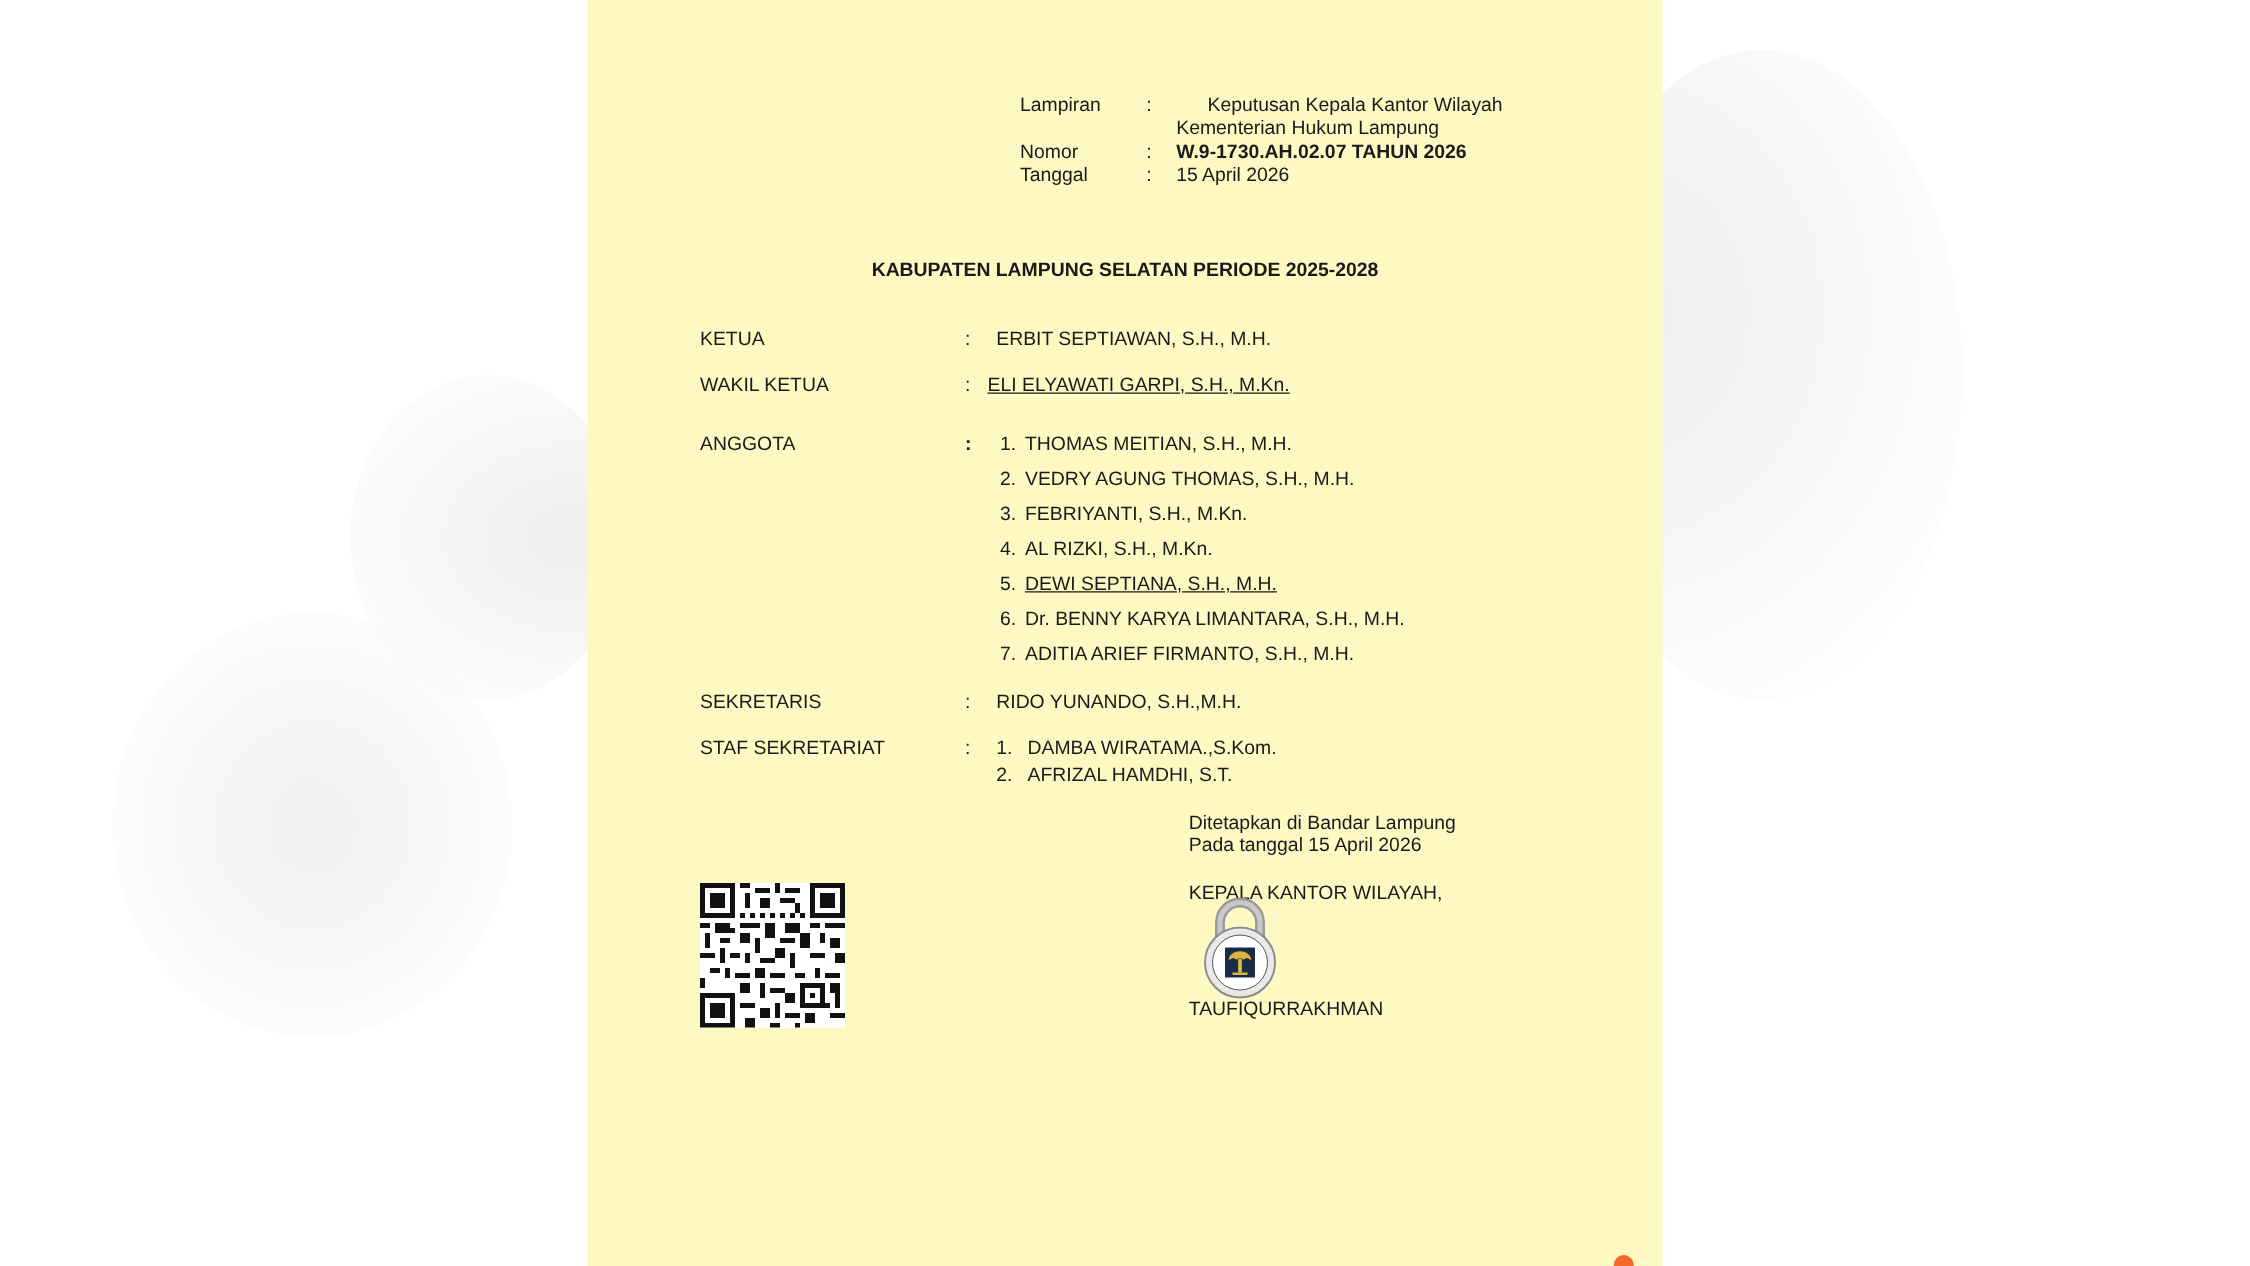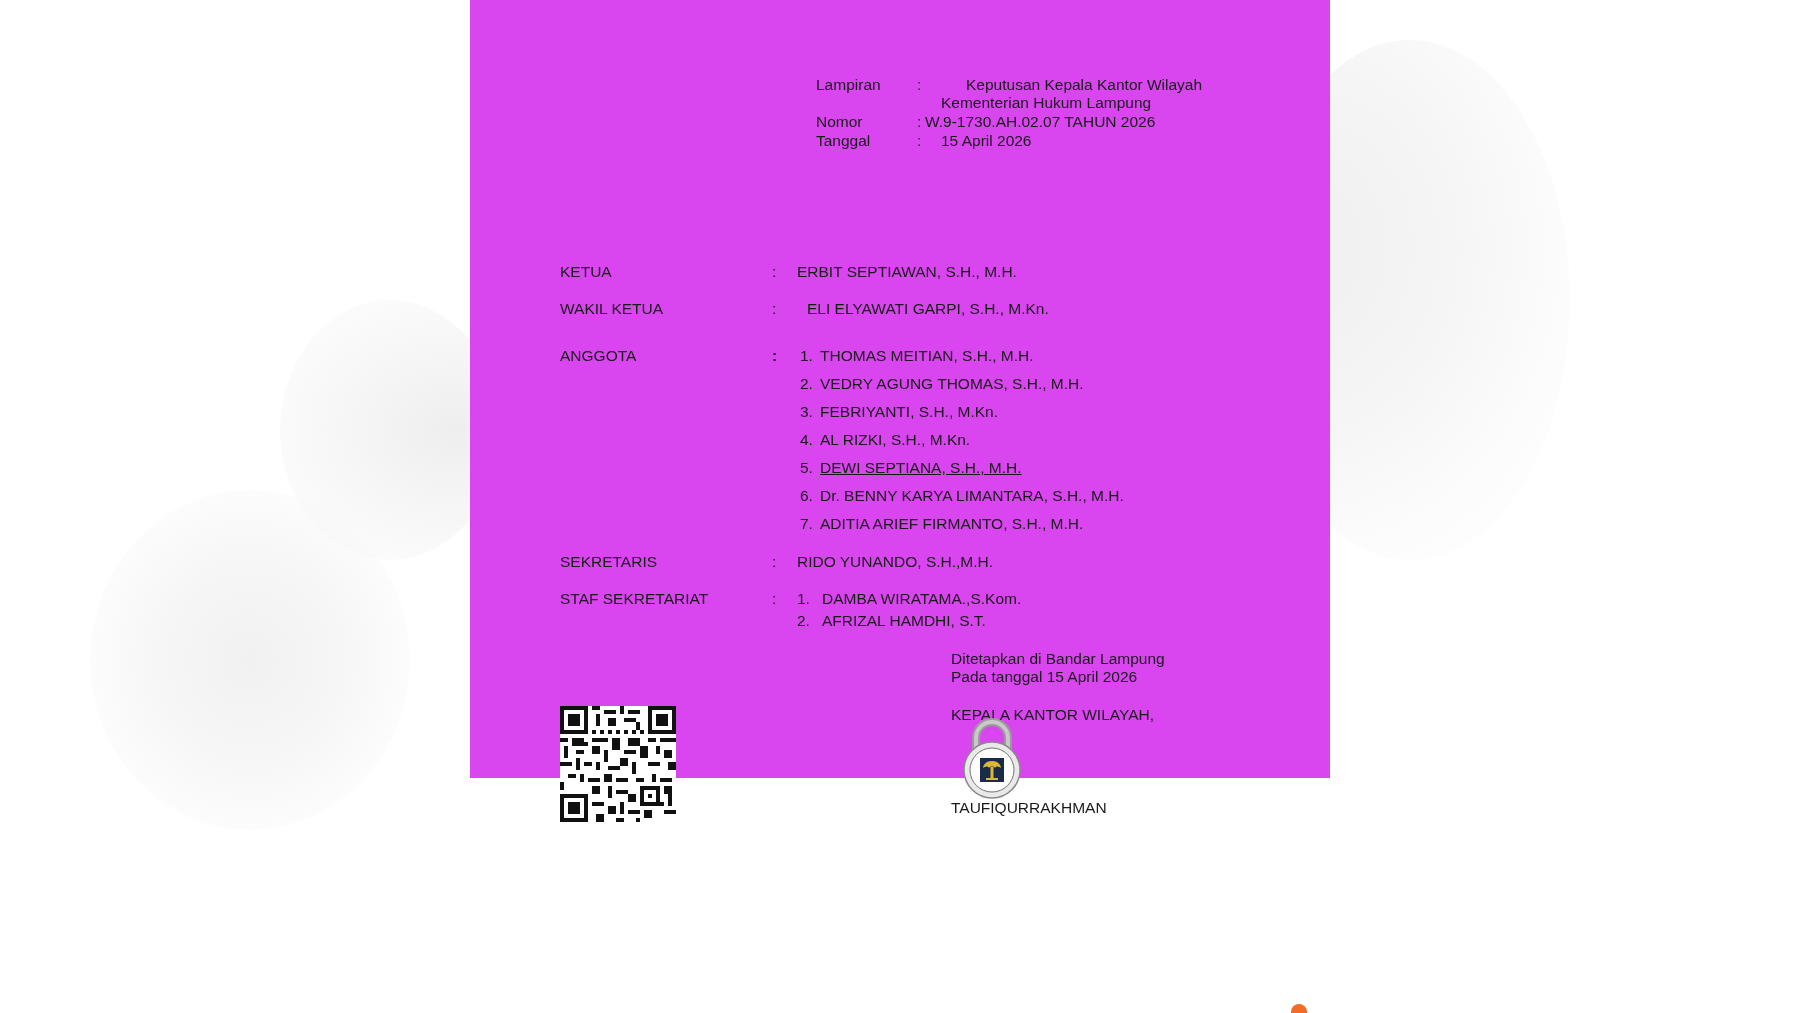--- a/index.html
+++ b/index.html
@@ -10,22 +10,22 @@
     color:#1a1a1a;
   }
   .bg-blob { position:absolute; border-radius:50%; pointer-events:none; }
   .blob-left { left:90px; top:490px; width:320px; height:340px;
     background: radial-gradient(ellipse at center, #f1f1f1 0%, #f6f6f6 40%, #fdfdfd 75%, rgba(255,255,255,0) 100%); }
   .blob-left2 { left:280px; top:300px; width:220px; height:260px;
     background: radial-gradient(ellipse at 80% 50%, #eeeeee 0%, #f7f7f7 50%, rgba(255,255,255,0) 100%); }
   .blob-right { left:1250px; top:40px; width:320px; height:520px;
     background: radial-gradient(ellipse at 15% 40%, #efefef 0%, #f5f5f5 40%, #fcfcfc 70%, rgba(255,255,255,0) 100%); }
   .page {
-    position:absolute; left:470px; top:0; width:860px; height:778px;
-    background:#d946ef;
+    position:absolute; left:470px; top:0; width:860px; height:1013px;
+    background:#fef9c3;
   }
   .abs { position:absolute; white-space:nowrap; font-size:15.5px; line-height:18px; }
   .title { position:absolute; left:0; width:860px; text-align:center; font-weight:bold; font-size:15.5px; line-height:19px; }
   .qr { position:absolute; left:90px; top:706px; width:116px; height:116px; }
   .seal { position:absolute; left:492px; top:718px; width:60px; height:82px; }
   .orange-dot { position:absolute; left:1291px; top:1004px; width:16px; height:16px; border-radius:50%; background:#f26b2a; }
 </style>
 </head>
 <body>
 
@@ -35,34 +35,35 @@
 
 <div class="page">
 
   <div>
     <span class="abs" style="left:346px;top:76px;">Lampiran</span>
     <span class="abs" style="left:447px;top:76px;">:</span>
     <span class="abs" style="left:496px;top:76px;">Keputusan Kepala Kantor Wilayah</span>
     <span class="abs" style="left:471px;top:94px;">Kementerian Hukum Lampung</span>
     <span class="abs" style="left:346px;top:113px;">Nomor</span>
     <span class="abs" style="left:447px;top:113px;">:</span>
-    <span class="abs" style="left:455px;top:113px;">W.9-1730.AH.02.07 TAHUN 2026</span>
+    <span class="abs" style="left:471px;top:113px;font-weight:bold;">W.9-1730.AH.02.07 TAHUN 2026</span>
     <span class="abs" style="left:346px;top:132px;">Tanggal</span>
     <span class="abs" style="left:447px;top:132px;">:</span>
     <span class="abs" style="left:471px;top:132px;">15 April 2026</span>
   </div>
 
+  <div class="title" style="top:207px;">KABUPATEN LAMPUNG SELATAN PERIODE 2025-2028</div>
 
   <span class="abs" style="left:90px;top:263px;">KETUA</span>
   <span class="abs" style="left:302px;top:263px;">:</span>
   <span class="abs" style="left:327px;top:263px;">ERBIT SEPTIAWAN, S.H., M.H.</span>
 
   <span class="abs" style="left:90px;top:300px;">WAKIL KETUA</span>
   <span class="abs" style="left:302px;top:300px;">:</span>
-  <span class="abs" style="left:337px;top:300px;">ELI ELYAWATI GARPI, S.H., M.Kn.</span>
+  <span class="abs" style="left:320px;top:300px;text-decoration:underline;">ELI ELYAWATI GARPI, S.H., M.Kn.</span>
 
   <span class="abs" style="left:90px;top:347px;">ANGGOTA</span>
   <span class="abs" style="left:302px;top:347px;font-weight:bold;">:</span>
   <div>
     <span class="abs" style="left:330px;top:347px;">1.</span>
     <span class="abs" style="left:350px;top:347px;">THOMAS MEITIAN, S.H., M.H.</span>
     <span class="abs" style="left:330px;top:375px;">2.</span>
     <span class="abs" style="left:350px;top:375px;">VEDRY AGUNG THOMAS, S.H., M.H.</span>
     <span class="abs" style="left:330px;top:403px;">3.</span>
     <span class="abs" style="left:350px;top:403px;">FEBRIYANTI, S.H., M.Kn.</span>

